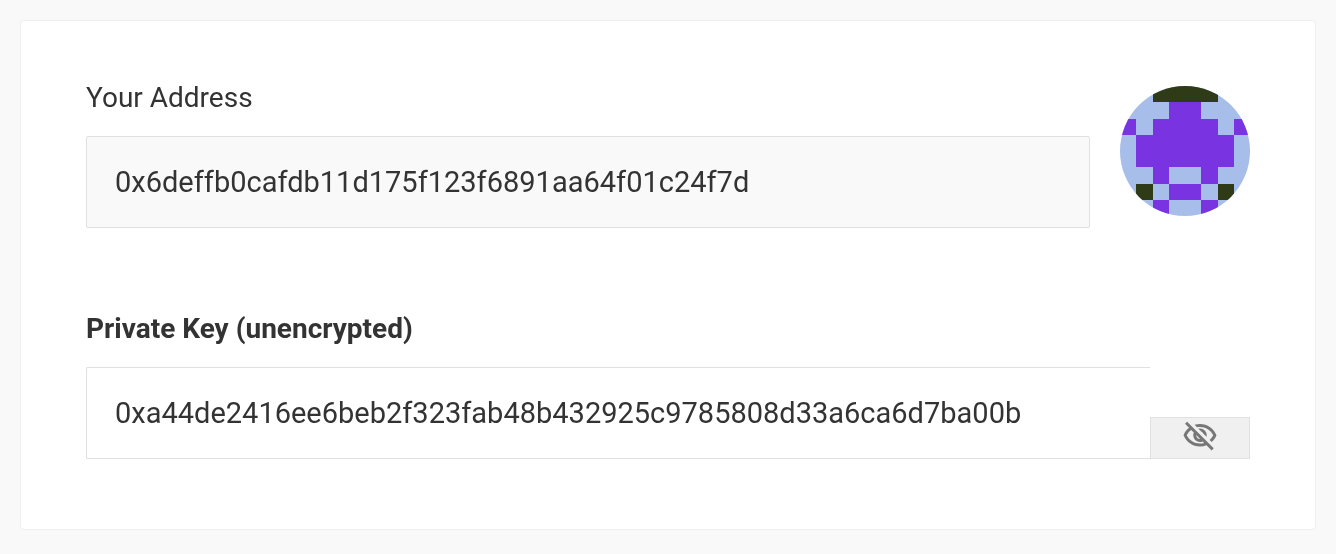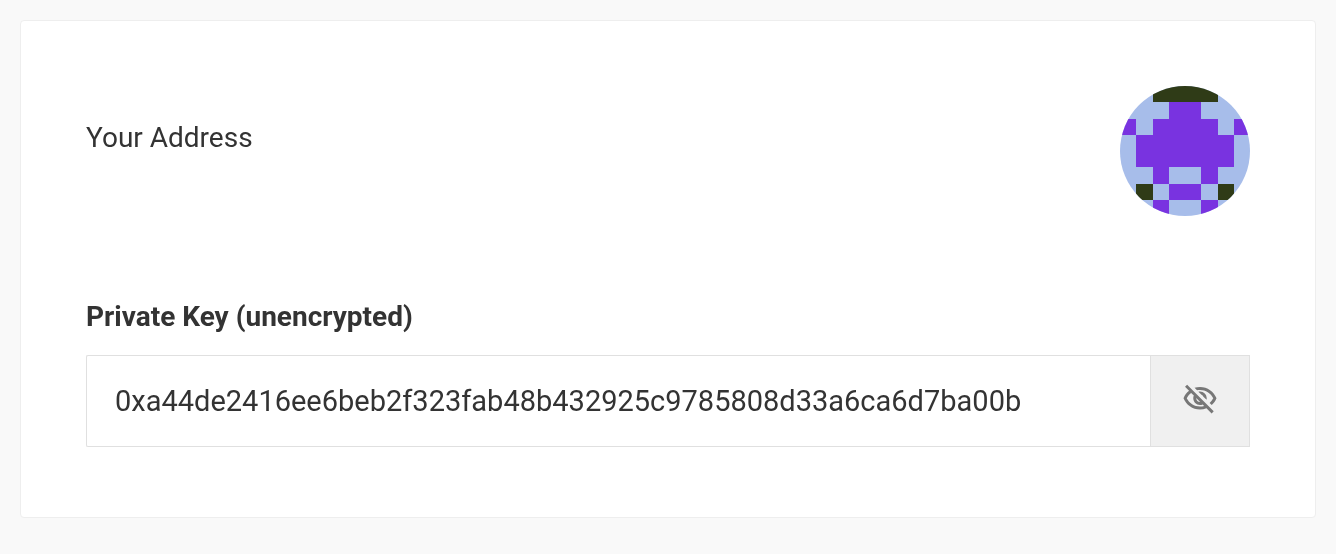--- a/index.html
+++ b/index.html
@@ -15,21 +15,21 @@
       height: 554px;
     }
     .card {
       background: #ffffff;
       border: 1px solid #eeeeee;
       border-radius: 4px;
       padding: 60px 65px 70px 65px;
     }
     .row {
       display: flex;
-      align-items: center;
+      align-items: flex-start;
       gap: 30px;
     }
     .field-wrap {
       flex: 1;
     }
     .label {
       font-size: 28px;
       color: #333333;
       font-weight: 400;
       margin-bottom: 22px;
@@ -48,20 +48,21 @@
       white-space: nowrap;
       overflow: hidden;
       text-overflow: clip;
       font-family: -apple-system, BlinkMacSystemFont, "Segoe UI", Roboto, Arial, sans-serif;
     }
     .section-gap {
       height: 60px;
     }
     .input-group {
       display: flex;
+      align-items: flex-end;
     }
     .input-group .input-box {
       flex: 1;
       background: #ffffff;
       border-right: none;
       border-top-right-radius: 0;
       border-bottom-right-radius: 0;
     }
     .addon-button {
       width: 100px;
@@ -90,20 +91,21 @@
     }
   </style>
 </head>
 <body>
 
 <div class="card">
 
   <div class="row">
     <div class="field-wrap">
       <div class="label">Your Address</div>
+      <div class="input-box">0x6deffb0cafdb11d175f123f6891aa64f01c24f7d</div>
     </div>
     <div class="identicon">
       <svg viewBox="0 0 8 8" width="130" height="130" shape-rendering="crispEdges">
         <rect width="8" height="8" fill="#a7bdea"></rect>
 
         <rect x="2" y="0" width="4" height="1" fill="#2f3b17"></rect>
 
         <rect x="3" y="1" width="2" height="1" fill="#7933e0"></rect>
 
         <rect x="0" y="2" width="1" height="1" fill="#7933e0"></rect>

